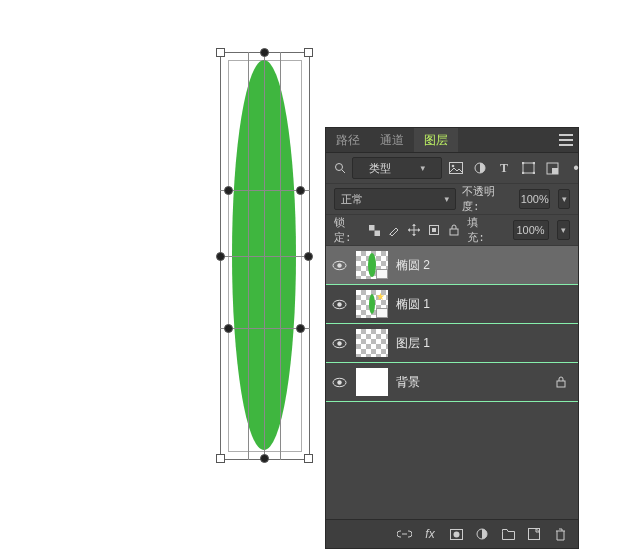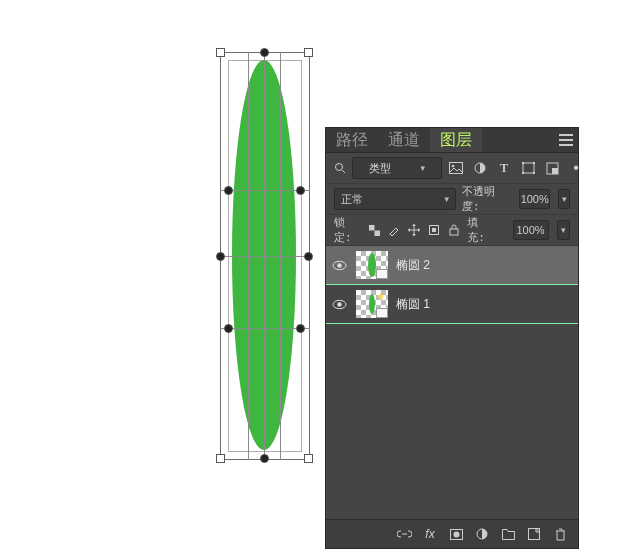--- a/index.html
+++ b/index.html
@@ -14,21 +14,21 @@
   .vline.r{left:280px;}
   .hline{position:absolute;left:220px;width:90px;height:0;border-top:1px solid #8a8a8a;}
   .hline.mid{top:256px;}
   .hline.q1{top:190px;}
   .hline.q3{top:328px;}
   .handle{position:absolute;width:9px;height:9px;background:#fff;border:1px solid #555;box-sizing:border-box;}
   .anchor{position:absolute;width:9px;height:9px;background:#222;border:1px solid #555;box-sizing:border-box;border-radius:50%;}
   
   .panel{position:absolute;left:326px;top:128px;width:252px;height:420px;background:#454545;color:#ccc;box-shadow:0 0 0 1px #2a2a2a;}
   .tabs{height:24px;background:#393939;display:flex;align-items:stretch;border-bottom:1px solid #2a2a2a;}
-  .tab{padding:0 10px;line-height:24px;font-size:16px;color:#9a9a9a;cursor:pointer;}
+  .tab{padding:0 10px;line-height:24px;font-size:12px;color:#9a9a9a;cursor:pointer;}
   .tab.active{background:#454545;color:#bef264;}
   .tabs .menu{margin-left:auto;width:24px;height:24px;display:flex;align-items:center;justify-content:center;color:#ccc;}
   .row{display:flex;align-items:center;height:30px;padding:0 8px;gap:6px;border-bottom:1px solid #3a3a3a;}
   .search-ico{width:14px;text-align:center;}
   .type-select{flex:0 0 56px;height:20px;background:#3a3a3a;border:1px solid #2b2b2b;border-radius:2px;padding:0 16px;display:flex;align-items:center;justify-content:space-between;font-size:11px;color:#ddd;}
   .chev{font-size:9px;color:#bbb;}
   .filter-icons{display:flex;gap:8px;margin-left:auto;}
   .fic{width:16px;height:16px;display:flex;align-items:center;justify-content:center;color:#ccc;font-size:12px;}
   .bm-select{flex:0 0 108px;height:20px;background:#3a3a3a;border:1px solid #2b2b2b;border-radius:2px;padding:0 6px;display:flex;align-items:center;justify-content:space-between;font-size:11px;}
   .lbl{font-size:11px;color:#ccc;font-family:Liberation Mono, monospace;}
@@ -217,20 +217,46 @@
             <circle cx="7.5" cy="5.5" r="2.2" fill="#ddd"></circle>
           </svg>
         </span>
         <div class="thumb checker">
           <div class="mini-leaf small"></div>
           <span class="star">★</span>
           <div class="corner"></div>
         </div>
         <span class="lname">椭圆 1</span>
       </div>
+      <div class="layer">
+        <span class="vis">
+          <svg width="15" height="11">
+            <ellipse cx="7.5" cy="5.5" rx="6.5" ry="4.2" fill="none" stroke="#ddd"></ellipse>
+            <circle cx="7.5" cy="5.5" r="2.2" fill="#ddd"></circle>
+          </svg>
+        </span>
+        <div class="thumb checker"></div>
+        <span class="lname">图层 1</span>
+      </div>
+      <div class="layer">
+        <span class="vis">
+          <svg width="15" height="11">
+            <ellipse cx="7.5" cy="5.5" rx="6.5" ry="4.2" fill="none" stroke="#ddd"></ellipse>
+            <circle cx="7.5" cy="5.5" r="2.2" fill="#ddd"></circle>
+          </svg>
+        </span>
+        <div class="thumb bg"></div>
+        <span class="lname">背景</span>
+        <span class="lock">
+          <svg width="10" height="12">
+            <rect x="1" y="5" width="8" height="6" fill="none" stroke="#ccc"></rect>
+            <path d="M3 5V3a2 2 0 014 0v2" fill="none" stroke="#ccc"></path>
+          </svg>
+        </span>
+      </div>
     </div>
 
   <div class="bottombar">
     <span class="bic">
         <svg width="15" height="8">
           <path d="M4 1H3a3 3 0 000 6h1M11 1h1a3 3 0 010 6h-1M5 4h5" fill="none" stroke="#ccc"></path>
         </svg>
       </span>
     <span class="bic" style="font-style:italic;font-size:12px">fx</span>
     <span class="bic">

